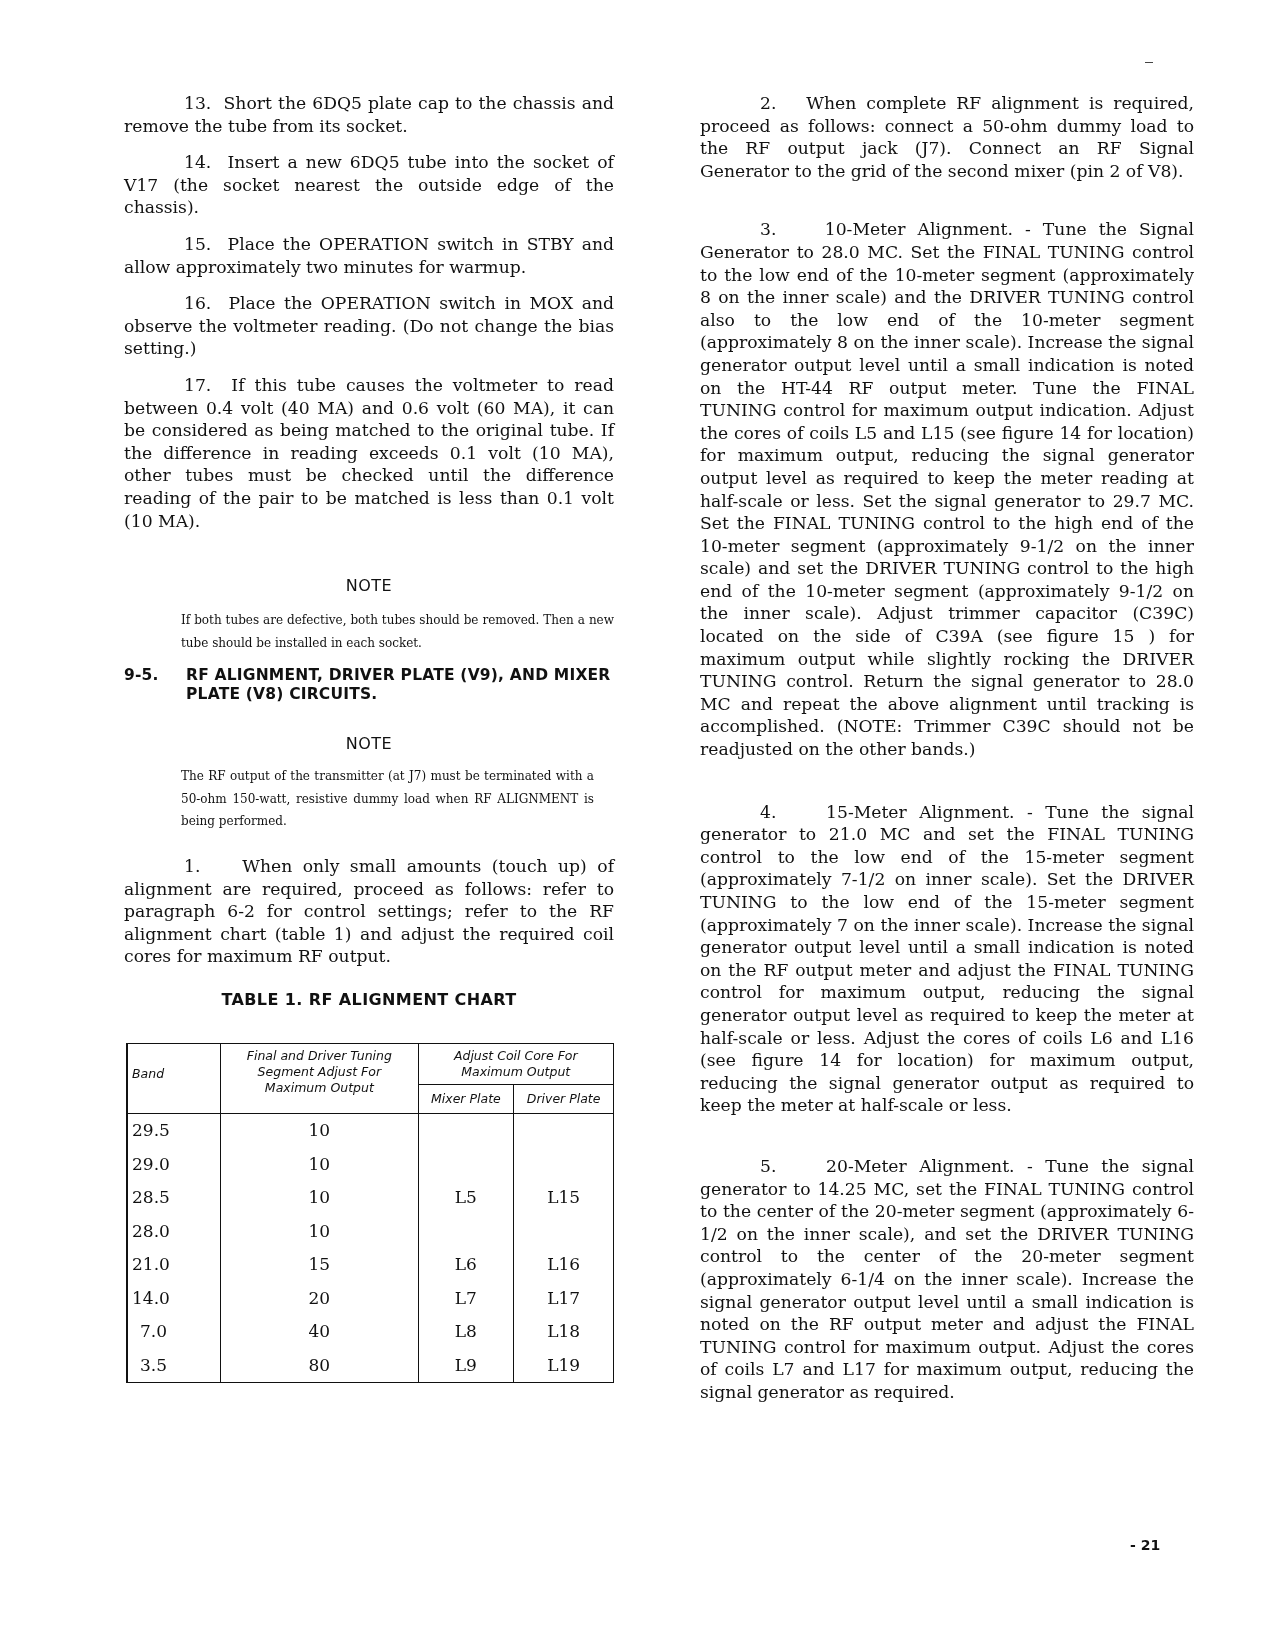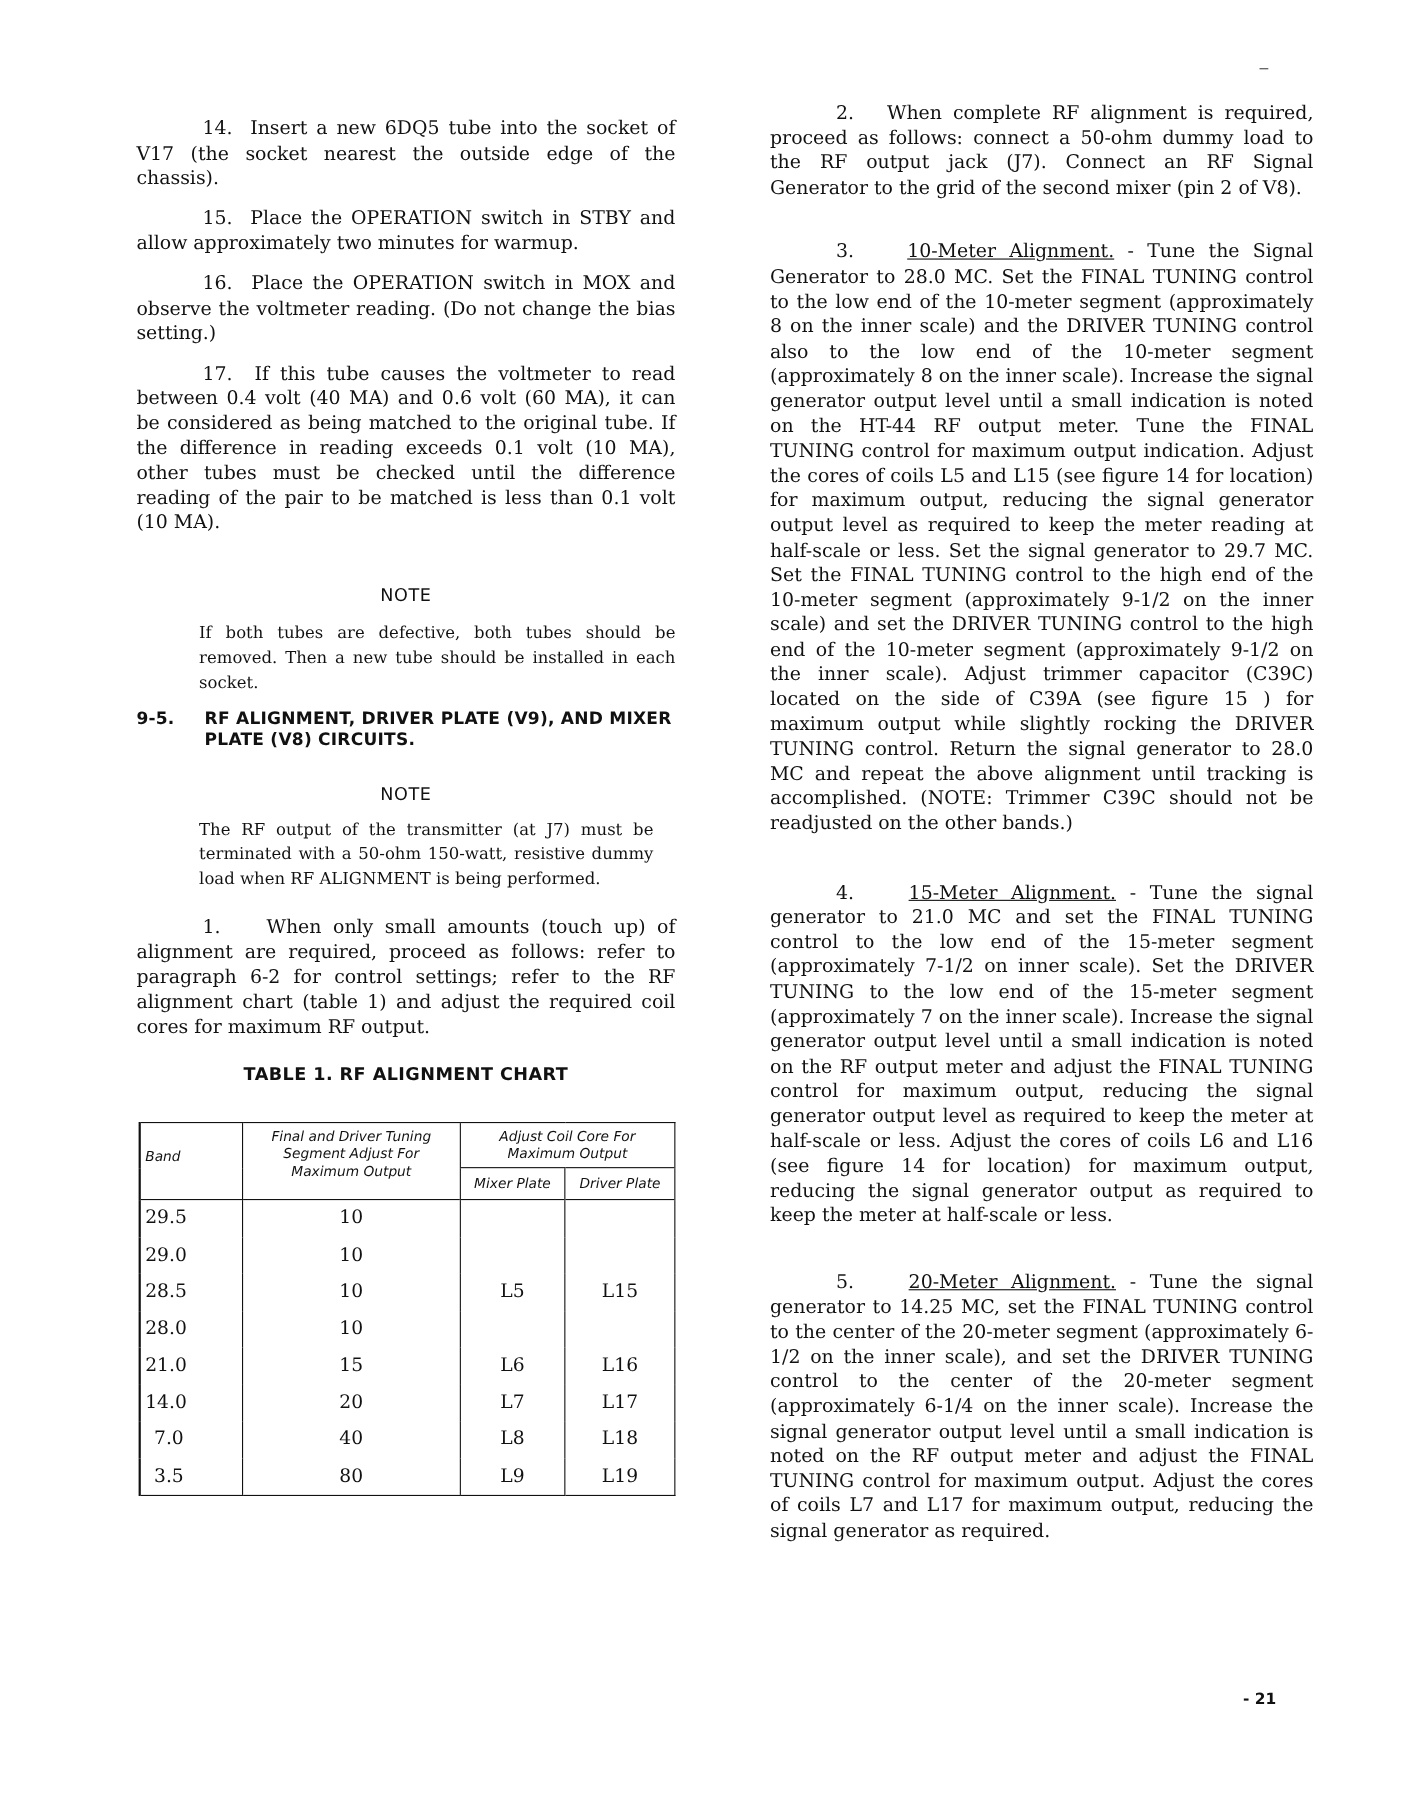--- a/index.html
+++ b/index.html
@@ -8,25 +8,25 @@
   .col { position:absolute; top:92px; }
   .col-left { left:124px; width:490px; }
   .col-right { left:700px; width:494px; }
   p.para { margin:0; font-size:17.2px; line-height:22.6px; text-align:justify; }
   p.para .num { display:inline-block; padding-left:60px; }
   .gap-s { height:14px; }
   .gap-m { height:22px; }
   .gap-l { height:30px; }
   .note-head { font-family:"DejaVu Sans", "Liberation Sans", sans-serif; font-size:16px;
                text-align:center; letter-spacing:0.5px; margin:0; }
-  .note-body { margin:0 0 0 57px; font-size:15px; line-height:22.6px; text-align:justify; }
+  .note-body { margin:0 0 0 57px; font-size:12px; line-height:22.6px; text-align:justify; }
   .section { display:flex; font-family:"DejaVu Sans", "Liberation Sans", sans-serif; font-size:15.5px;
              line-height:19px; font-weight:bold; letter-spacing:0.2px; }
   .section .sec-num { width:62px; flex:none; }
-  .u { text-decoration:underline; }
+  .u { }
   .table-title { font-family:"DejaVu Sans", "Liberation Sans", sans-serif; font-size:16px;
                  text-align:center; letter-spacing:0.4px; margin:0;font-weight:bold; }
   table.rf { border-collapse:collapse; width:488px; margin-left:2px; font-size:17px; }
   table.rf th { font-family:"DejaVu Sans", "Liberation Sans", sans-serif; font-style:italic; font-weight:normal;
                 font-size:12.5px; line-height:16px; vertical-align:top; padding:4px 4px; }
   table.rf td { line-height:33.5px; padding:0 4px; }
   table.rf .b-left { border-left:2px solid #111; }
   table.rf .b-right { border-right:1.5px solid #111; }
   table.rf .b-top { border-top:1.5px solid #111; }
   table.rf .b-bottom { border-bottom:1.5px solid #111; }
@@ -36,20 +36,21 @@
   .page-num { position:absolute; left:1130px; top:1537px; font-family:"DejaVu Sans", "Liberation Sans", sans-serif;
               font-size:14px; font-weight:bold; }
   .corner-mark { position:absolute; left:1145px; top:62px; width:8px; height:1px; background:#444; }
 </style>
 </head>
 <body>
 
 <div class="corner-mark"></div>
 
 <div class="col col-left">
+  <p class="para"><span class="num">13.</span>&nbsp; <span>Short the 6DQ5 plate cap to the chassis and remove the tube from its socket.</span></p>
   <div class="gap-s"></div>
   <p class="para"><span class="num">14.</span>&nbsp; <span>Insert a new 6DQ5 tube into the socket of V17 (the socket nearest the outside edge of the chassis).</span></p>
   <div class="gap-s"></div>
   <p class="para"><span class="num">15.</span>&nbsp; <span>Place the OPERATION switch in STBY and allow approximately two minutes for warmup.</span></p>
   <div class="gap-s"></div>
   <p class="para"><span class="num">16.</span>&nbsp; <span>Place the OPERATION switch in MOX and observe the voltmeter reading. (Do not change the bias setting.)</span></p>
   <div class="gap-s"></div>
   <p class="para"><span class="num">17.</span>&nbsp; <span>If this tube causes the voltmeter to read between 0.4 volt (40 MA) and 0.6 volt (60 MA), it can be considered as being matched to the original tube. If the difference in reading exceeds 0.1 volt (10 MA), other tubes must be checked until the difference reading of the pair to be matched is less than 0.1 volt (10 MA).</span></p>
   <div class="gap-s"></div>
 

